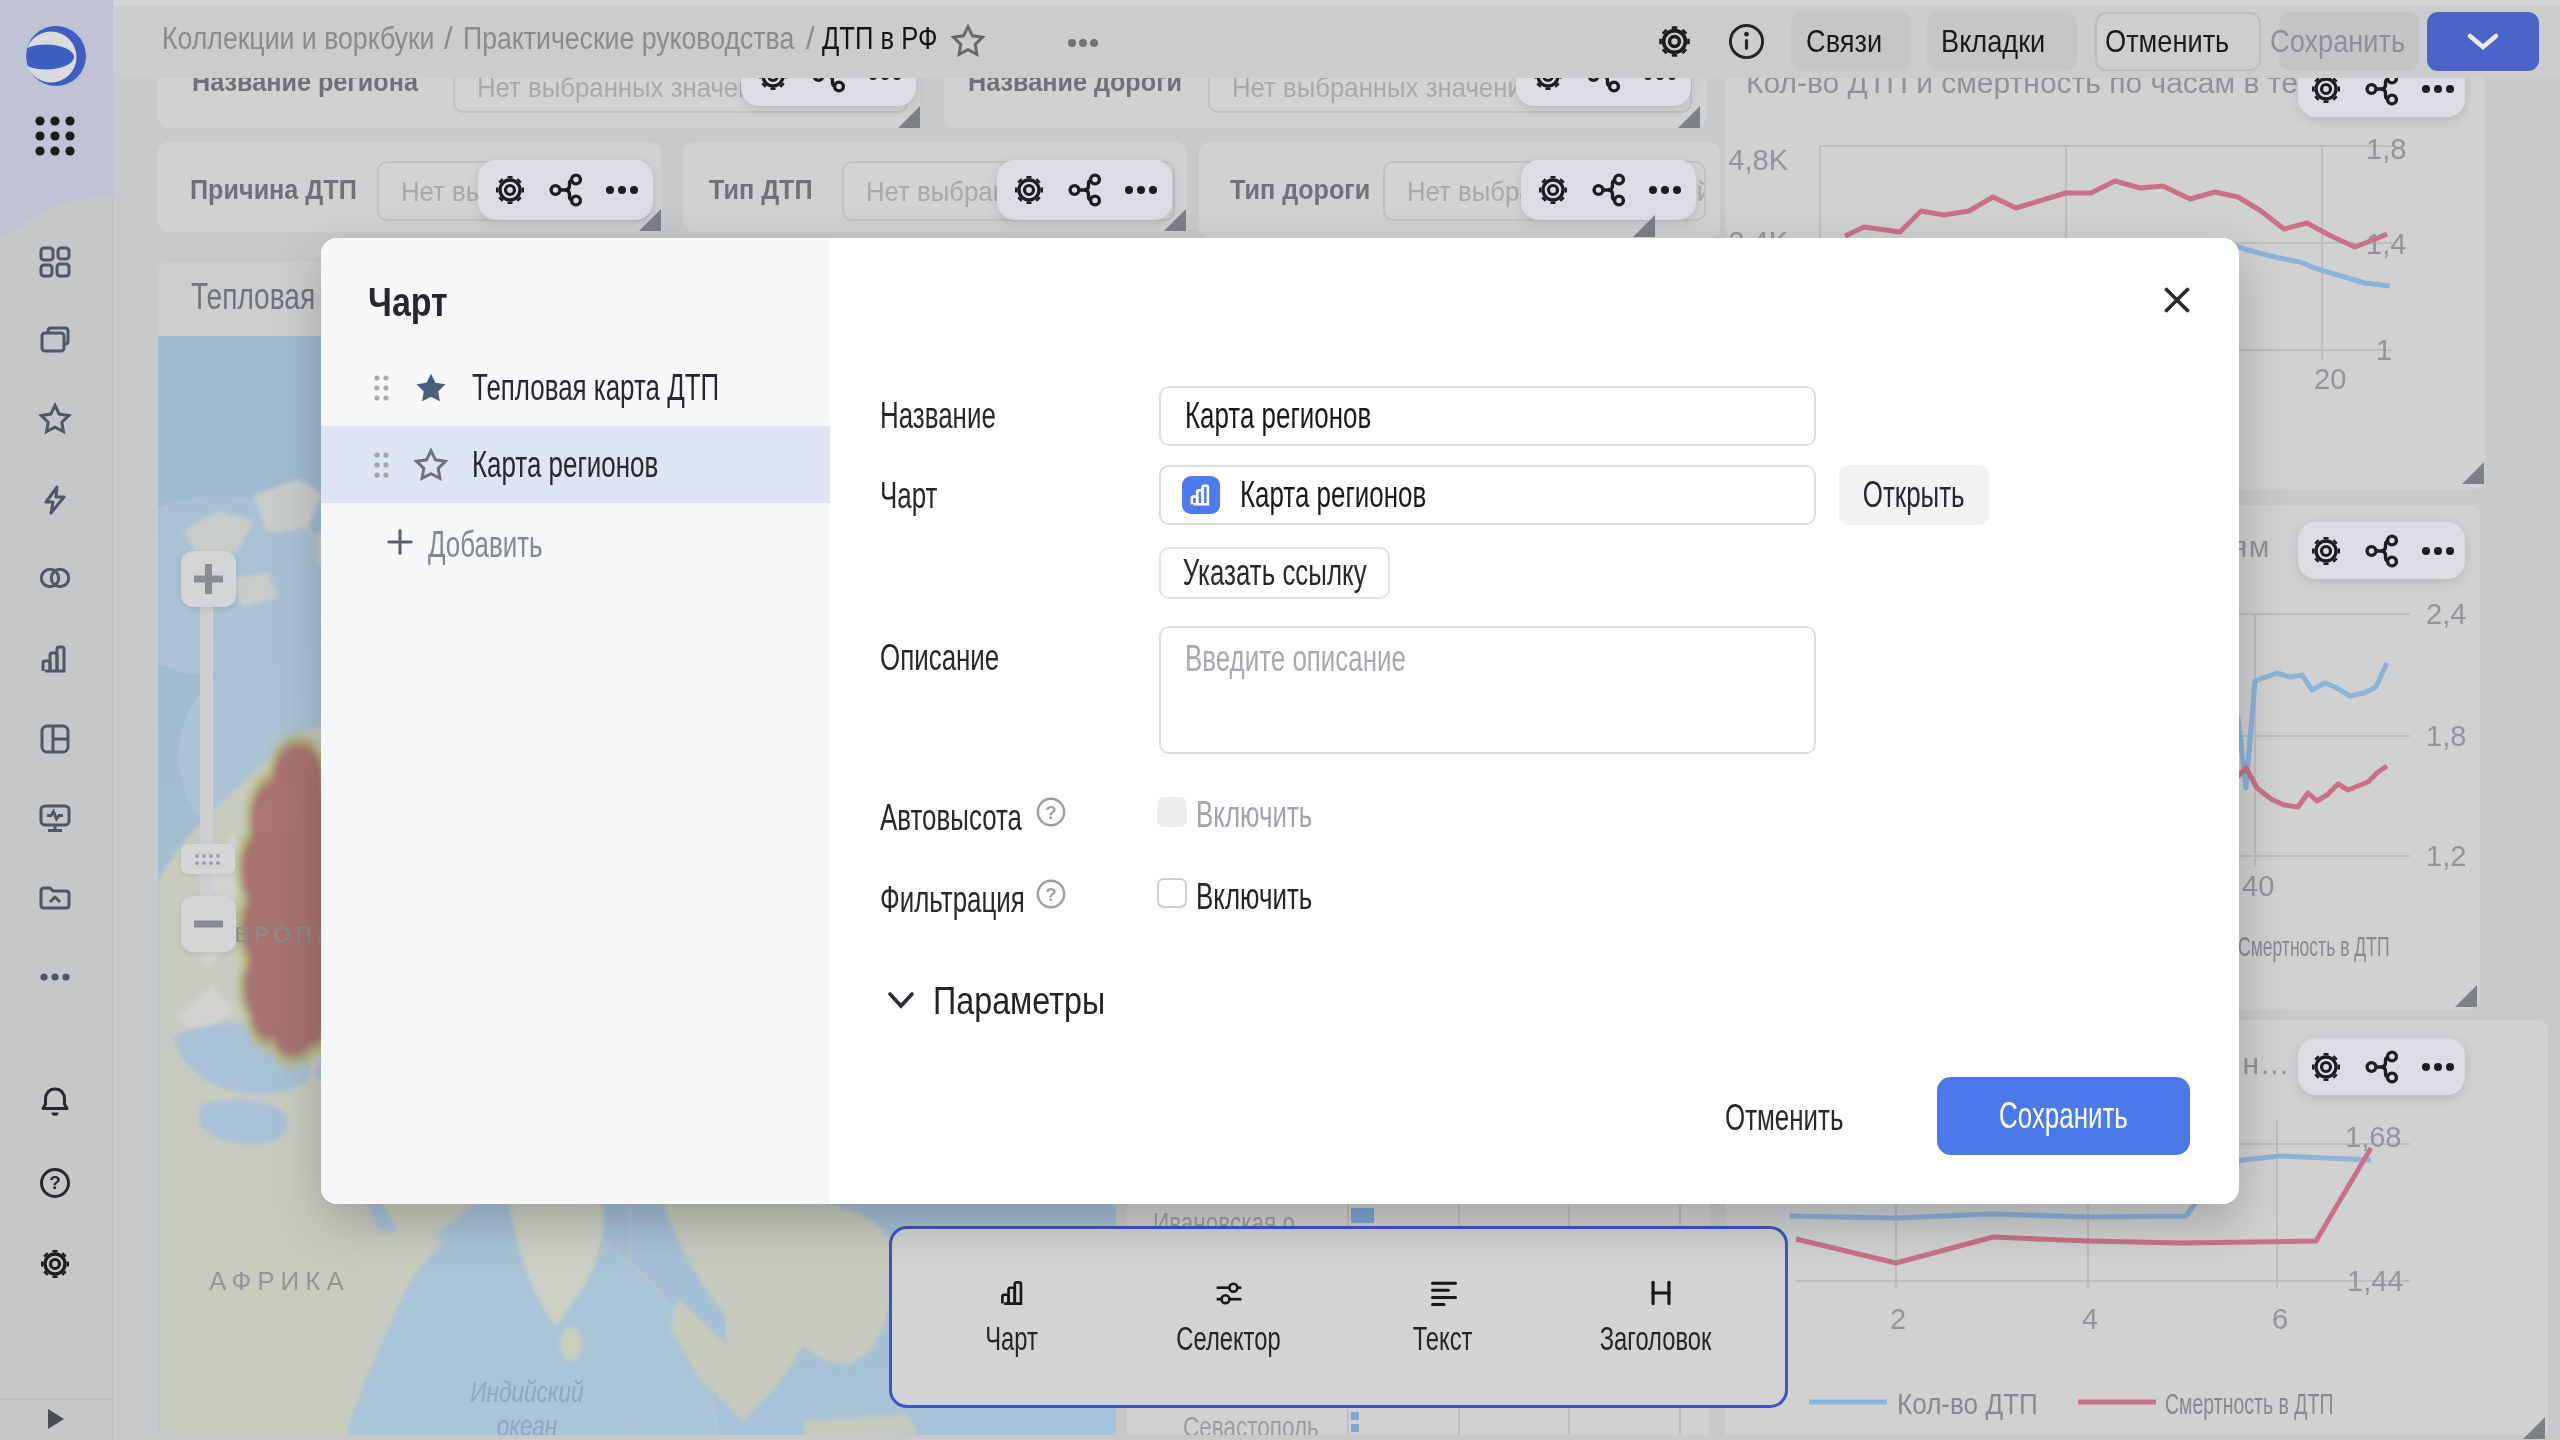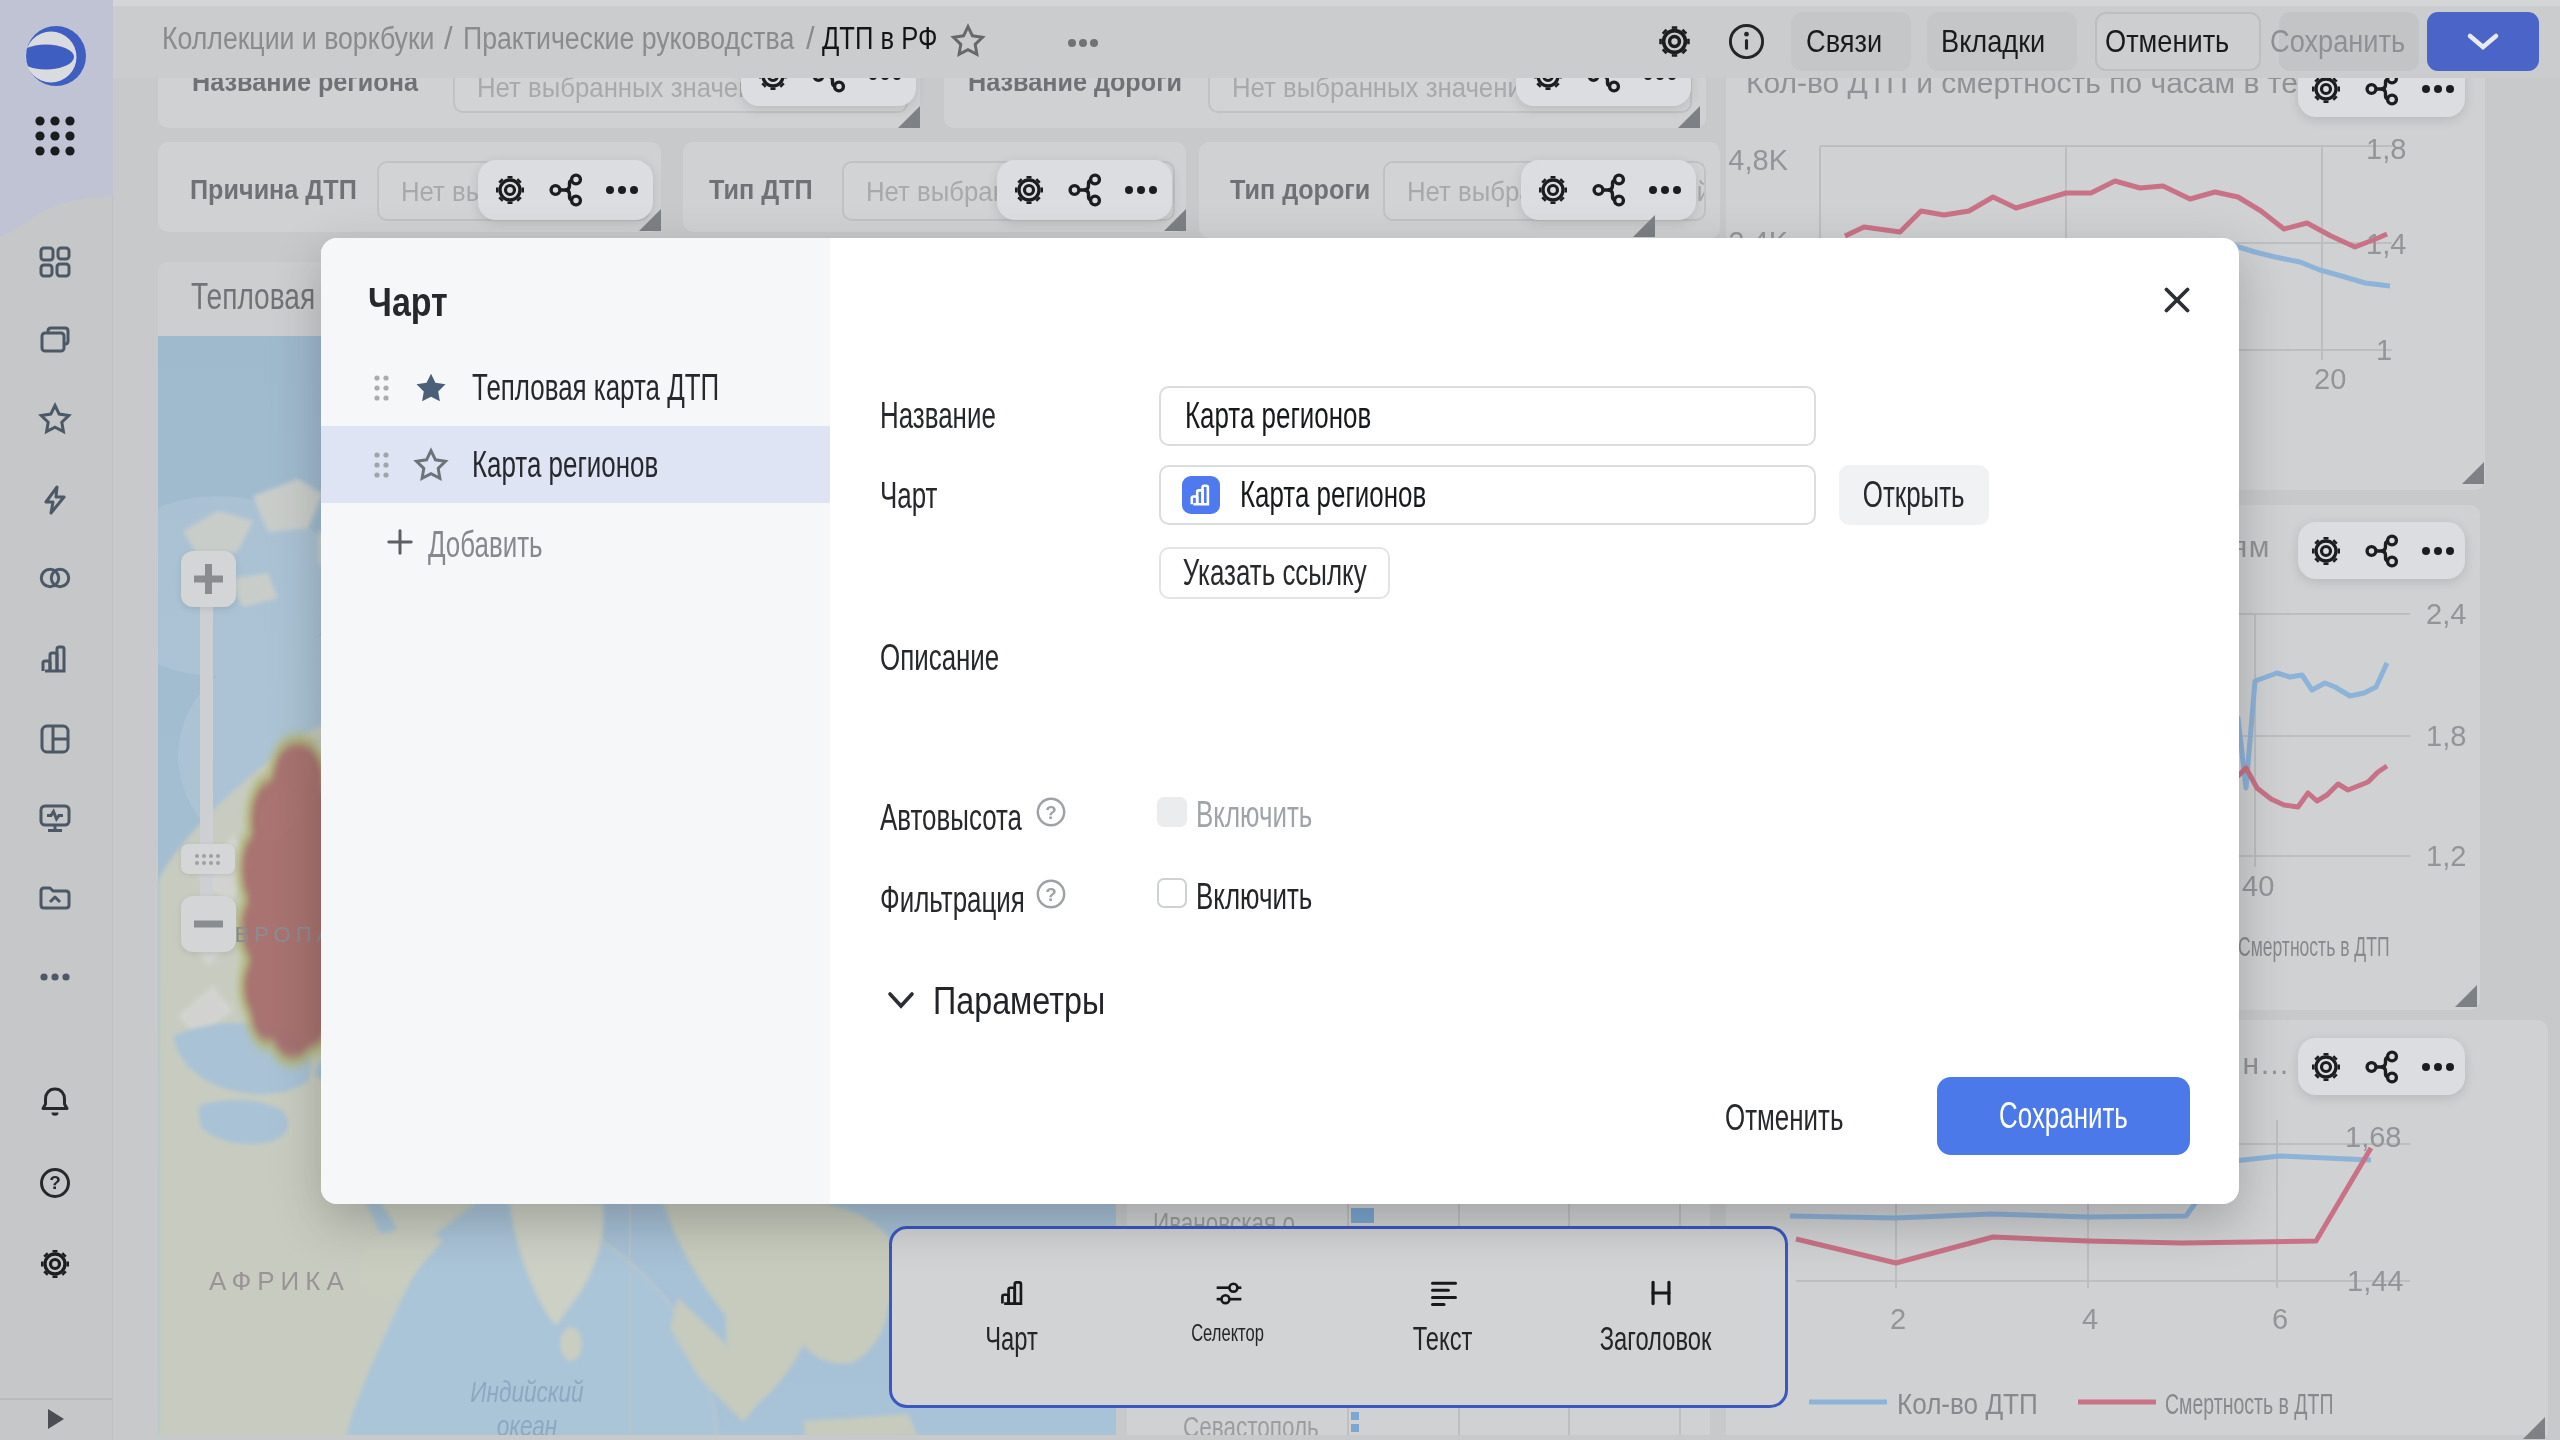--- a/index.html
+++ b/index.html
@@ -546,21 +546,21 @@
   </svg>
 <div class="L2" style="left:942px; top:1320px; width:140px; text-align:center; font-size:33px; color:#232527; z-index:6;"><span class="tx" style="transform:scaleX(0.72); transform-origin:50% 50%;">Чарт</span></div>
 <svg class="L2" style="left:1214px; top:1278px; z-index:6;" width="30" height="30" viewBox="0 0 34 34" fill="none" stroke="#17181a" stroke-width="3">
     <line x1="3" y1="11" x2="17" y2="11"></line>
     <circle cx="22" cy="11" r="4.5"></circle>
     <line x1="27" y1="11" x2="31" y2="11"></line>
     <line x1="3" y1="24" x2="8" y2="24"></line>
     <circle cx="13" cy="24" r="4.5"></circle>
     <line x1="18" y1="24" x2="31" y2="24"></line>
   </svg>
-<div class="L2" style="left:1148px; top:1320px; width:160px; text-align:center; font-size:23px; color:#232527; z-index:6;"><span class="tx" style="transform:scaleX(0.72); transform-origin:50% 50%;">Селектор</span></div>
+<div class="L2" style="left:1148px; top:1320px; width:160px; text-align:center; font-size:33px; color:#232527; z-index:6;"><span class="tx" style="transform:scaleX(0.72); transform-origin:50% 50%;">Селектор</span></div>
 <svg class="L2" style="left:1429px; top:1278px; z-index:6;" width="30" height="30" viewBox="0 0 34 34" stroke="#17181a" stroke-width="3.4" stroke-linecap="round">
     <line x1="4" y1="6" x2="30" y2="6"></line>
     <line x1="4" y1="14" x2="22" y2="14"></line>
     <line x1="4" y1="22" x2="30" y2="22"></line>
     <line x1="4" y1="30" x2="17" y2="30"></line>
   </svg>
 <div class="L2" style="left:1373px; top:1320px; width:140px; text-align:center; font-size:33px; color:#232527; z-index:6;"><span class="tx" style="transform:scaleX(0.72); transform-origin:50% 50%;">Текст</span></div>
 <svg class="L2" style="left:1646px; top:1278px; z-index:6;" width="30" height="30" viewBox="0 0 34 34" stroke="#17181a" stroke-width="3.6" stroke-linecap="round">
     <line x1="8" y1="5" x2="8" y2="29"></line>
     <line x1="26" y1="5" x2="26" y2="29"></line>
@@ -636,20 +636,23 @@
     </div>
   <div class="mbtn" style="left:1518px; top:227px; width:150px; height:60px; background:#f1f2f4;">
       <span class="tx" style="transform:scaleX(0.72); transform-origin:50% 50%;">Открыть</span>
     </div>
 
   <div class="mbtn" style="left:838px; top:309px; width:231px; height:52px; background:#fff; border:2px solid #e3e4e7; font-size:36px;">
       <span class="tx" style="transform:scaleX(0.72); transform-origin:50% 50%;">Указать ссылку</span>
     </div>
 
   <div class="mlabel" style="left:559px; top:399px;">Описание</div>
+  <div class="minput" style="top:388px; height:128px; align-items:flex-start; padding-top:10px; color:#a6a9ae;">
+      <span class="tx" style="transform:scaleX(0.72);">Введите описание</span>
+    </div>
 
   <div class="mlabel" style="left:559px; top:559px;">Автовысота</div>
   <svg style="position:absolute; left:714px; top:558px;" width="32" height="32" viewBox="0 0 34 34">
       <circle cx="17" cy="17" r="14" fill="none" stroke="#9ea1a6" stroke-width="2.6"></circle>
       <text x="17" y="24" font-size="20" font-weight="bold" fill="#9ea1a6" text-anchor="middle" font-family="Liberation Sans">?</text>
     </svg>
   <div style="position:absolute; left:836px; top:559px; width:30px; height:30px; background:#ebecee; border-radius:7px;"></div>
   <div class="tx" style="position:absolute; left:875px; top:556px; font-size:36px; color:#a0a3a8; transform:scaleX(0.72);">Включить</div>
 
   <div class="mlabel" style="left:559px; top:641px;">Фильтрация</div>

